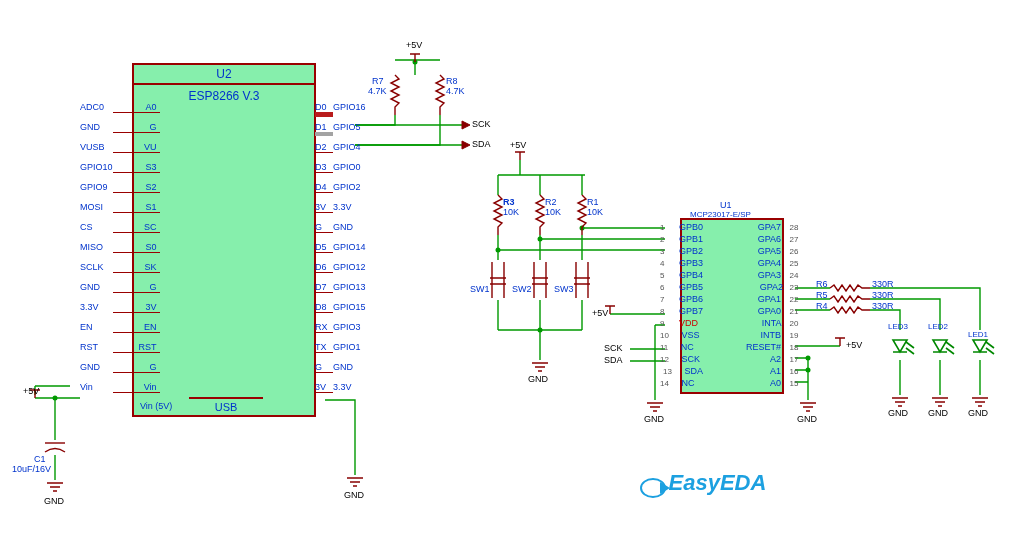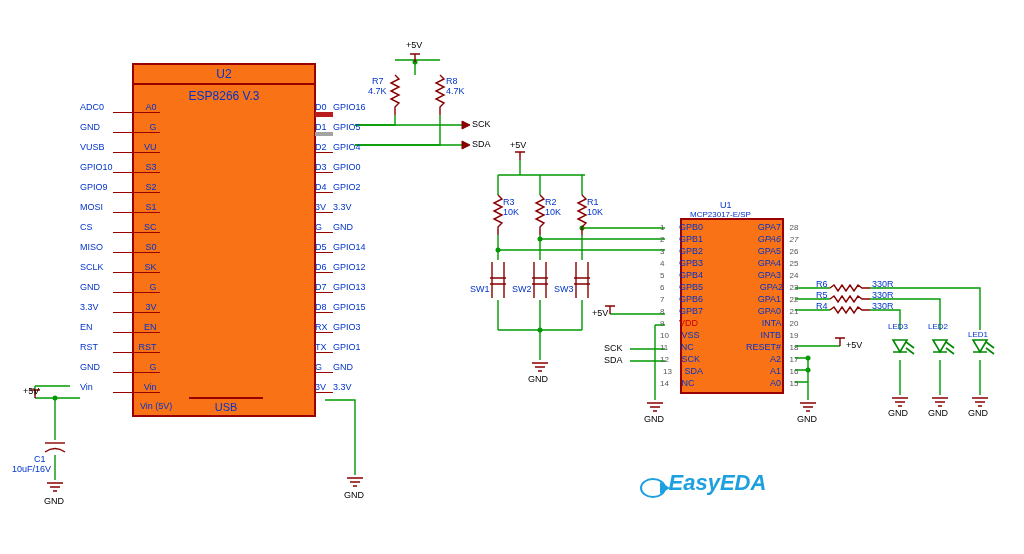--- a/index.html
+++ b/index.html
@@ -1,21 +1,21 @@
 <!DOCTYPE html>
 <html><head>
 <meta charset="utf-8">
 <style>
 body { margin:0; font-family: Arial, sans-serif; font-size:9px; background:#fff; }
 .canvas { position:relative; width:1024px; height:554px; }
 .pos { position:absolute; }
 .blue { color:#0033cc; }
 .red { color:#cc0000; }
 .black { color:#000; }
-.ic-box { border:2px solid #990000; background:#f97316; }
+.ic-box { border:2px solid #990000; background:#86efac; }
 .ic-head { border-bottom:2px solid #990000; text-align:center; color:#0033cc; font-size:12px; padding:2px; }
 .small-title { text-align:center; border-top:2px solid #990000; color:#0033cc; font-size:11px; padding:2px; }
 .netlabel { color:#0033cc; font-size:9px; }
 .pinnum { color:#555; font-size:8px; }
 .pinname { color:#0033cc; font-size:9px; }
 .title { color:#0033cc; font-size:12px; }
 svg { position:absolute; top:0; left:0; }
 .logo { color:#1ca0e0; font-size:22px; font-weight:700; font-style:italic; }
 .logo-icon { border:2px solid #1ca0e0; border-radius:50%; width:22px; height:16px; display:inline-block; vertical-align:middle; position:relative; }
 .logo-icon:after { content:""; position:absolute; right:-6px; top:2px; width:0; height:0; border-left:10px solid #1ca0e0; border-top:6px solid transparent; border-bottom:6px solid transparent; }
@@ -208,21 +208,21 @@
 <div style="height:12px;"><span class="pinnum red">9</span> <span class="red" style="margin-left:12px;">VDD</span></div>
 <div style="height:12px;"><span class="pinnum">10</span> <span class="pinname" style="margin-left:10px;">VSS</span></div>
 <div style="height:12px;"><span class="pinnum">11</span> <span class="pinname" style="margin-left:10px;">NC</span></div>
 <div style="height:12px;"><span class="pinnum">12</span> <span class="pinname" style="margin-left:10px;">SCK</span></div>
 <div style="height:12px;text-align:right;"><span class="pinnum">13</span> <span class="pinname" style="margin-left:10px;">SDA</span></div>
 <div style="height:12px;"><span class="pinnum">14</span> <span class="pinname" style="margin-left:10px;">NC</span></div>
 </div>
 
 <div class="pos" style="left:746px; top:222px; text-align:right;">
 <div style="height:12px;"><span class="pinname">GPA7</span> <span class="pinnum" style="margin-left:6px;">28</span></div>
-<div style="height:12px;font-style:italic;"><span class="pinname">GPA6</span> <span class="pinnum" style="margin-left:6px;">27</span></div>
+<div style="height:12px;"><span class="pinname">GPA6</span> <span class="pinnum" style="margin-left:6px;">27</span></div>
 <div style="height:12px;"><span class="pinname">GPA5</span> <span class="pinnum" style="margin-left:6px;">26</span></div>
 <div style="height:12px;"><span class="pinname">GPA4</span> <span class="pinnum" style="margin-left:6px;">25</span></div>
 <div style="height:12px;"><span class="pinname">GPA3</span> <span class="pinnum" style="margin-left:6px;">24</span></div>
 <div style="height:12px;"><span class="pinname">GPA2</span> <span class="pinnum" style="margin-left:4px;">23</span></div>
 <div style="height:12px;"><span class="pinname">GPA1</span> <span class="pinnum" style="margin-left:6px;">22</span></div>
 <div style="height:12px;"><span class="pinname">GPA0</span> <span class="pinnum" style="margin-left:6px;">21</span></div>
 <div style="height:12px;"><span class="pinname">INTA</span> <span class="pinnum" style="margin-left:6px;">20</span></div>
 <div style="height:12px;"><span class="pinname">INTB</span> <span class="pinnum" style="margin-left:6px;">19</span></div>
 <div style="height:12px;text-align:right;"><span class="pinname">RESET#</span> <span class="pinnum" style="margin-left:6px;">18</span></div>
 <div style="height:12px;"><span class="pinname">A2</span> <span class="pinnum" style="margin-left:6px;">17</span></div>
@@ -243,21 +243,21 @@
 <div class="pos black" style="left:797px; top:414px;">GND</div>
 <div class="pos black" style="left:888px; top:408px;">GND</div>
 <div class="pos black" style="left:928px; top:408px;">GND</div>
 <div class="pos black" style="left:968px; top:408px;">GND</div>
 
 <div class="pos blue" style="left:372px; top:76px;">R7</div>
 <div class="pos blue" style="left:368px; top:86px;">4.7K</div>
 <div class="pos blue" style="left:446px; top:76px;">R8</div>
 <div class="pos blue" style="left:446px; top:86px;">4.7K</div>
 
-<div class="pos blue" style="left:503px; top:197px;">R3</div>
+<div class="pos blue" style="left:503px; top:197px;font-weight:bold;">R3</div>
 <div class="pos blue" style="left:503px; top:207px;">10K</div>
 <div class="pos blue" style="left:545px; top:197px;">R2</div>
 <div class="pos blue" style="left:545px; top:207px;">10K</div>
 <div class="pos blue" style="left:587px; top:197px;">R1</div>
 <div class="pos blue" style="left:587px; top:207px;">10K</div>
 
 <div class="pos blue" style="left:816px; top:279px;">R6</div>
 <div class="pos blue" style="left:872px; top:279px;">330R</div>
 <div class="pos blue" style="left:816px; top:290px;">R5</div>
 <div class="pos blue" style="left:872px; top:290px;">330R</div>

